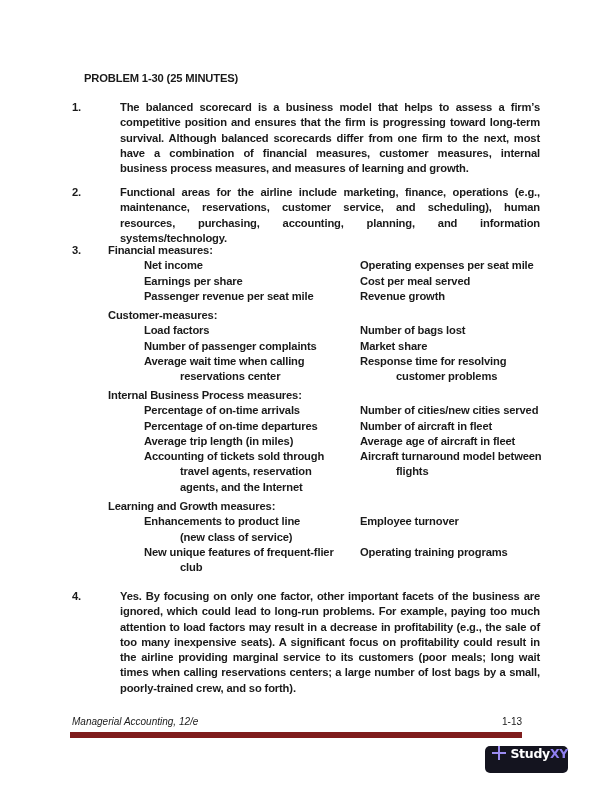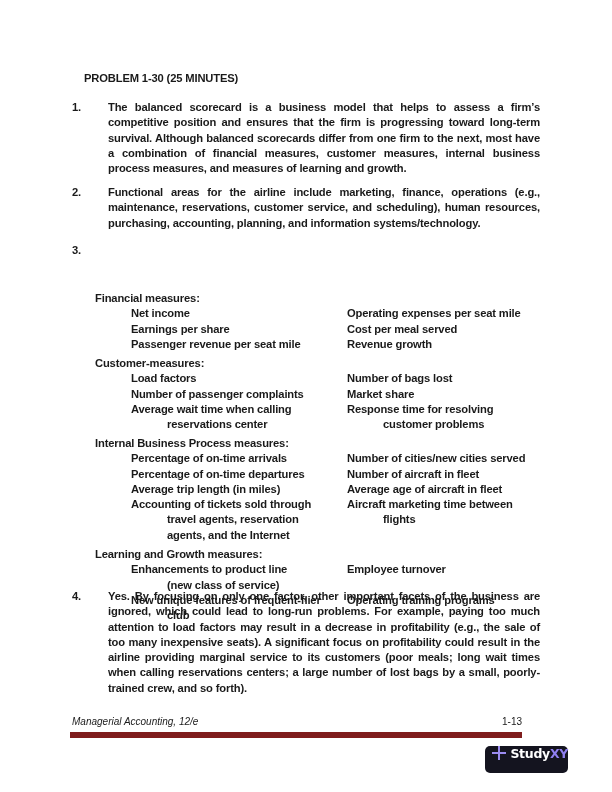--- a/index.html
+++ b/index.html
@@ -3,22 +3,22 @@
   <meta charset="utf-8">
   <style>
     html, body { margin: 0; padding: 0; background: #ffffff; }
     body { width: 612px; height: 792px; position: relative; overflow: hidden;
            font-family: "Liberation Sans", sans-serif; color: #1a1a1a; }
     .page { position: absolute; left: 0; top: 0; width: 612px; height: 792px; }
     .bold { font-weight: bold; font-size: 11.2px; letter-spacing: -0.15px; }
     .title { position: absolute; left: 72px; top: 72px; padding-left: 12px; }
     .item { position: absolute; left: 72px; width: 468px; line-height: 15.3px; }
     .item .num { position: absolute; left: 0; top: 0; }
-    .item .body { margin-left: 36px; text-align: justify; text-align-last: left; }
-    .sect { position: absolute; left: 95px; width: 440px; line-height: 15.3px; margin-top: 48px; }
+    .item .body { margin-left: 48px; text-align: justify; text-align-last: left; }
+    .sect { position: absolute; left: 108px; width: 440px; line-height: 15.3px; }
     .sect .head { }
     .sect .row { position: relative; height: 15.3px; }
     .sect .l { position: absolute; left: 36px; top: 0; white-space: nowrap; }
     .sect .l.i2 { left: 72px; }
     .sect .r { position: absolute; left: 252px; top: 0; white-space: nowrap; }
     .sect .r.i2 { left: 288px; }
     .footer { position: absolute; left: 70px; top: 714px; width: 452px; height: 18px;
               border-bottom: 6px solid #7f1d1d; font-family: "Liberation Sans", sans-serif; font-size: 10px; }
     .footer .left { position: absolute; left: 2px; top: 2px; font-style: italic; }
     .footer .right { position: absolute; right: 0; top: 2px; }
@@ -96,21 +96,21 @@
     <div class="row">
       <span class="l">Percentage of on-time departures</span>
       <span class="r">Number of aircraft in fleet</span>
     </div>
     <div class="row">
       <span class="l">Average trip length (in miles)</span>
       <span class="r">Average age of aircraft in fleet</span>
     </div>
     <div class="row">
       <span class="l">Accounting of tickets sold through</span>
-      <span class="r">Aircraft marketing time between</span>
+      <span class="r">Aircraft turnaround model between</span>
     </div>
     <div class="row">
       <span class="l i2">travel agents, reservation</span>
       <span class="r i2">flights</span>
     </div>
     <div class="row">
       <span class="l i2">agents, and the Internet</span>
       <span class="r i2"></span>
     </div>
   </div>

